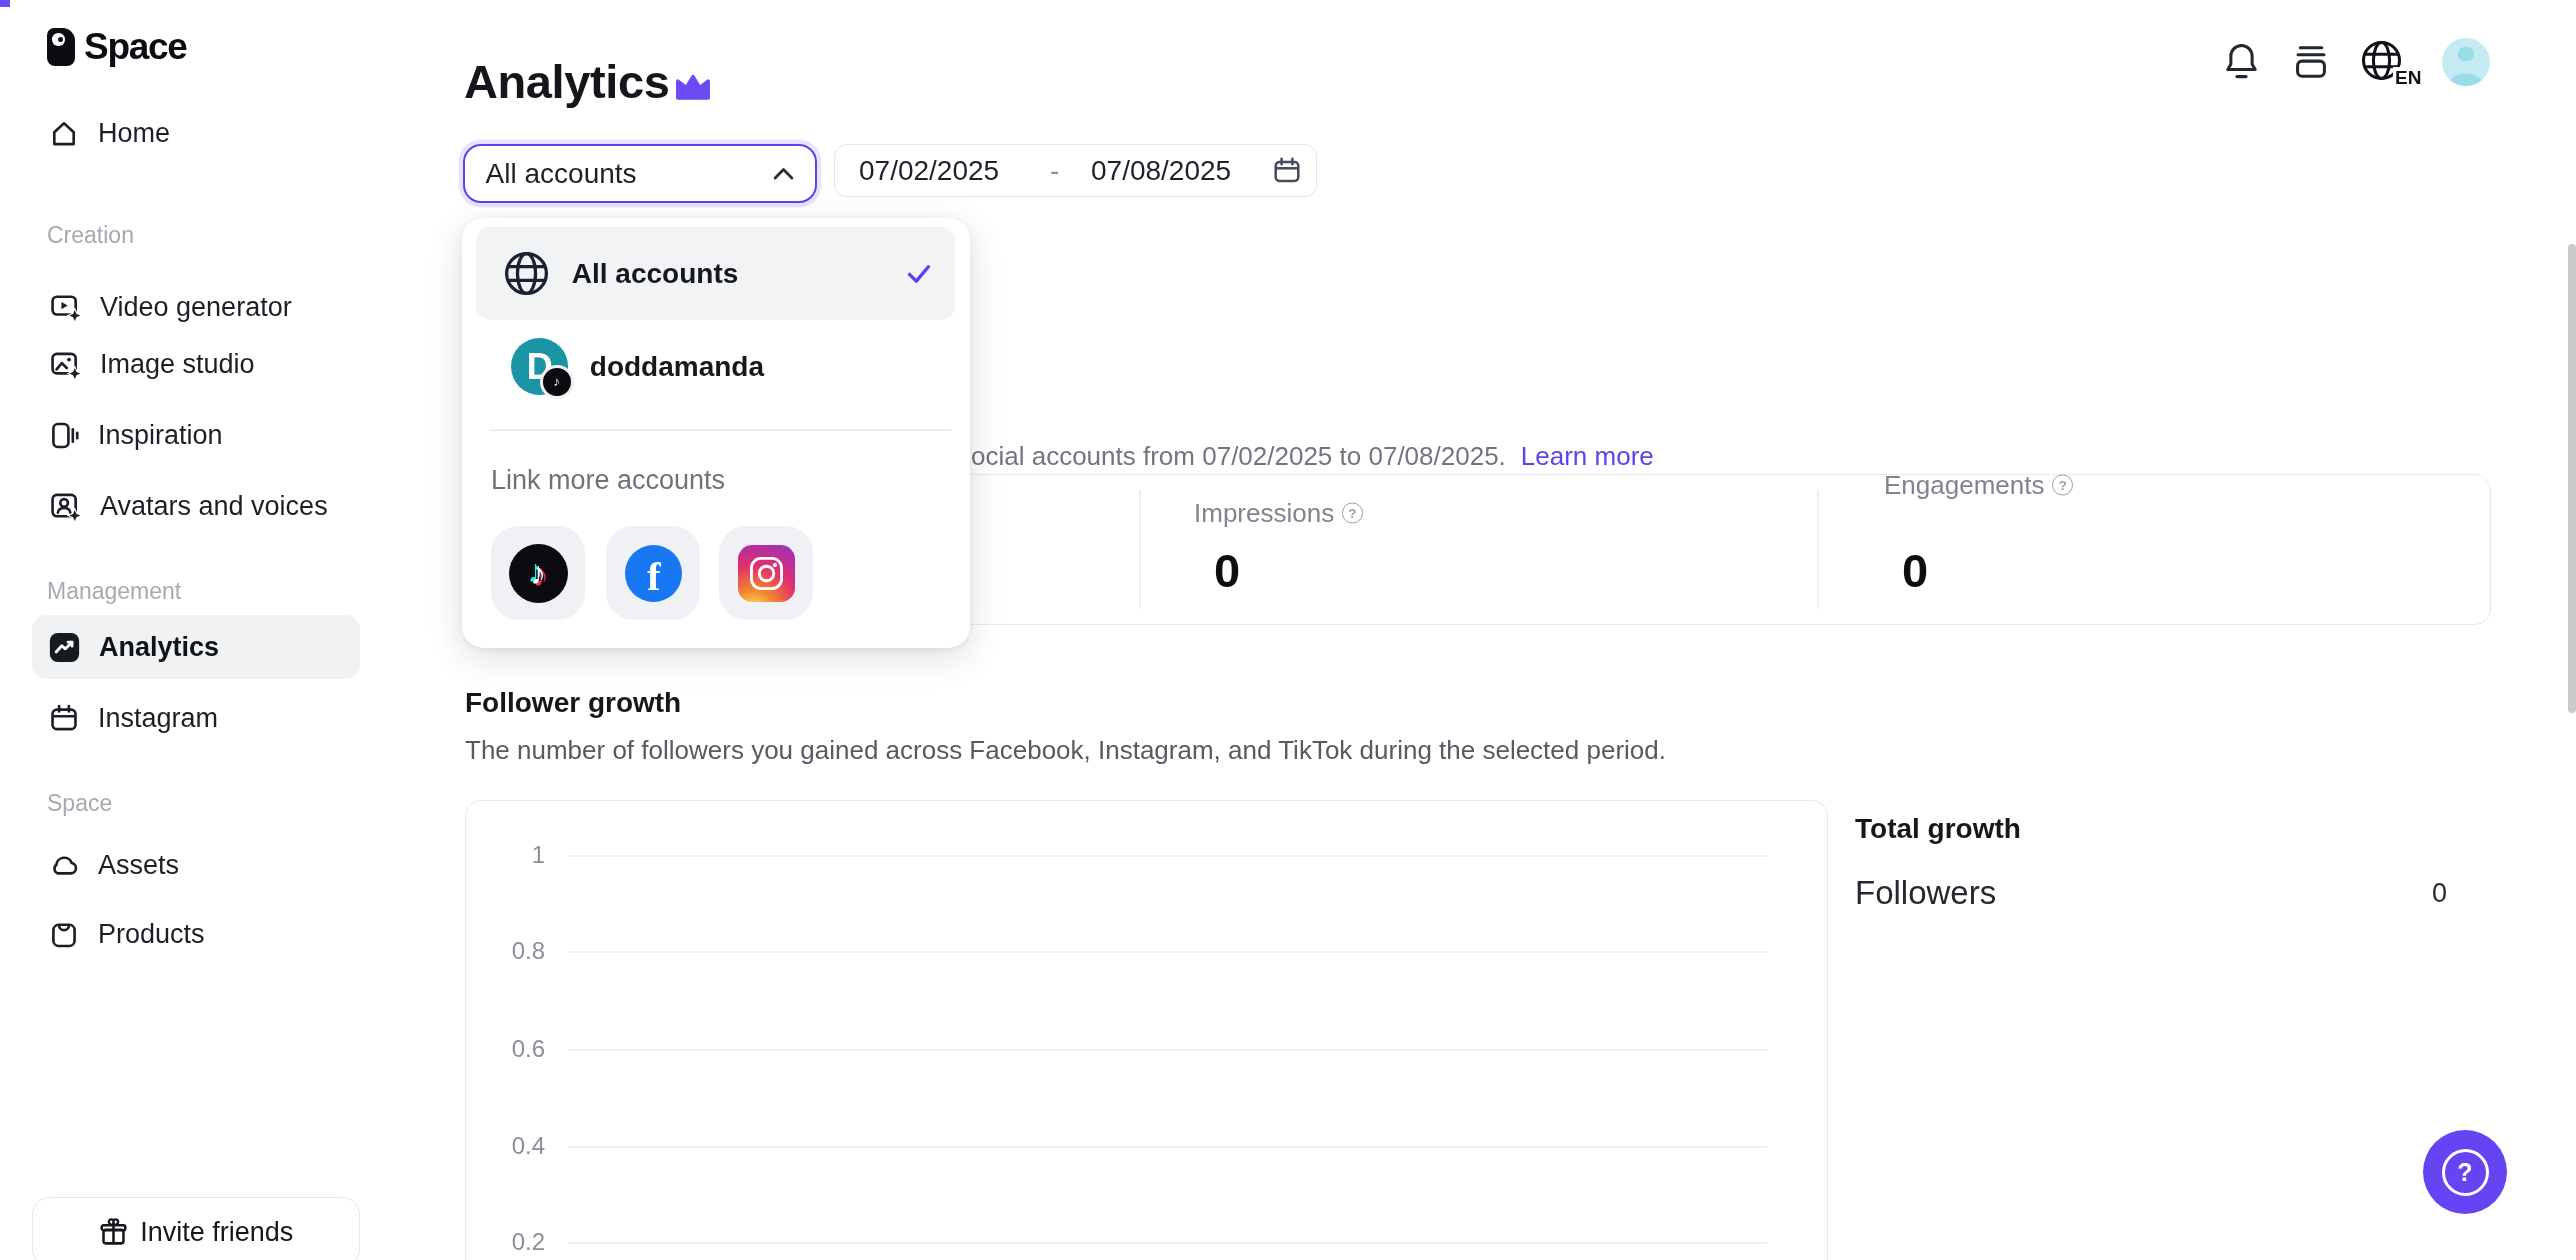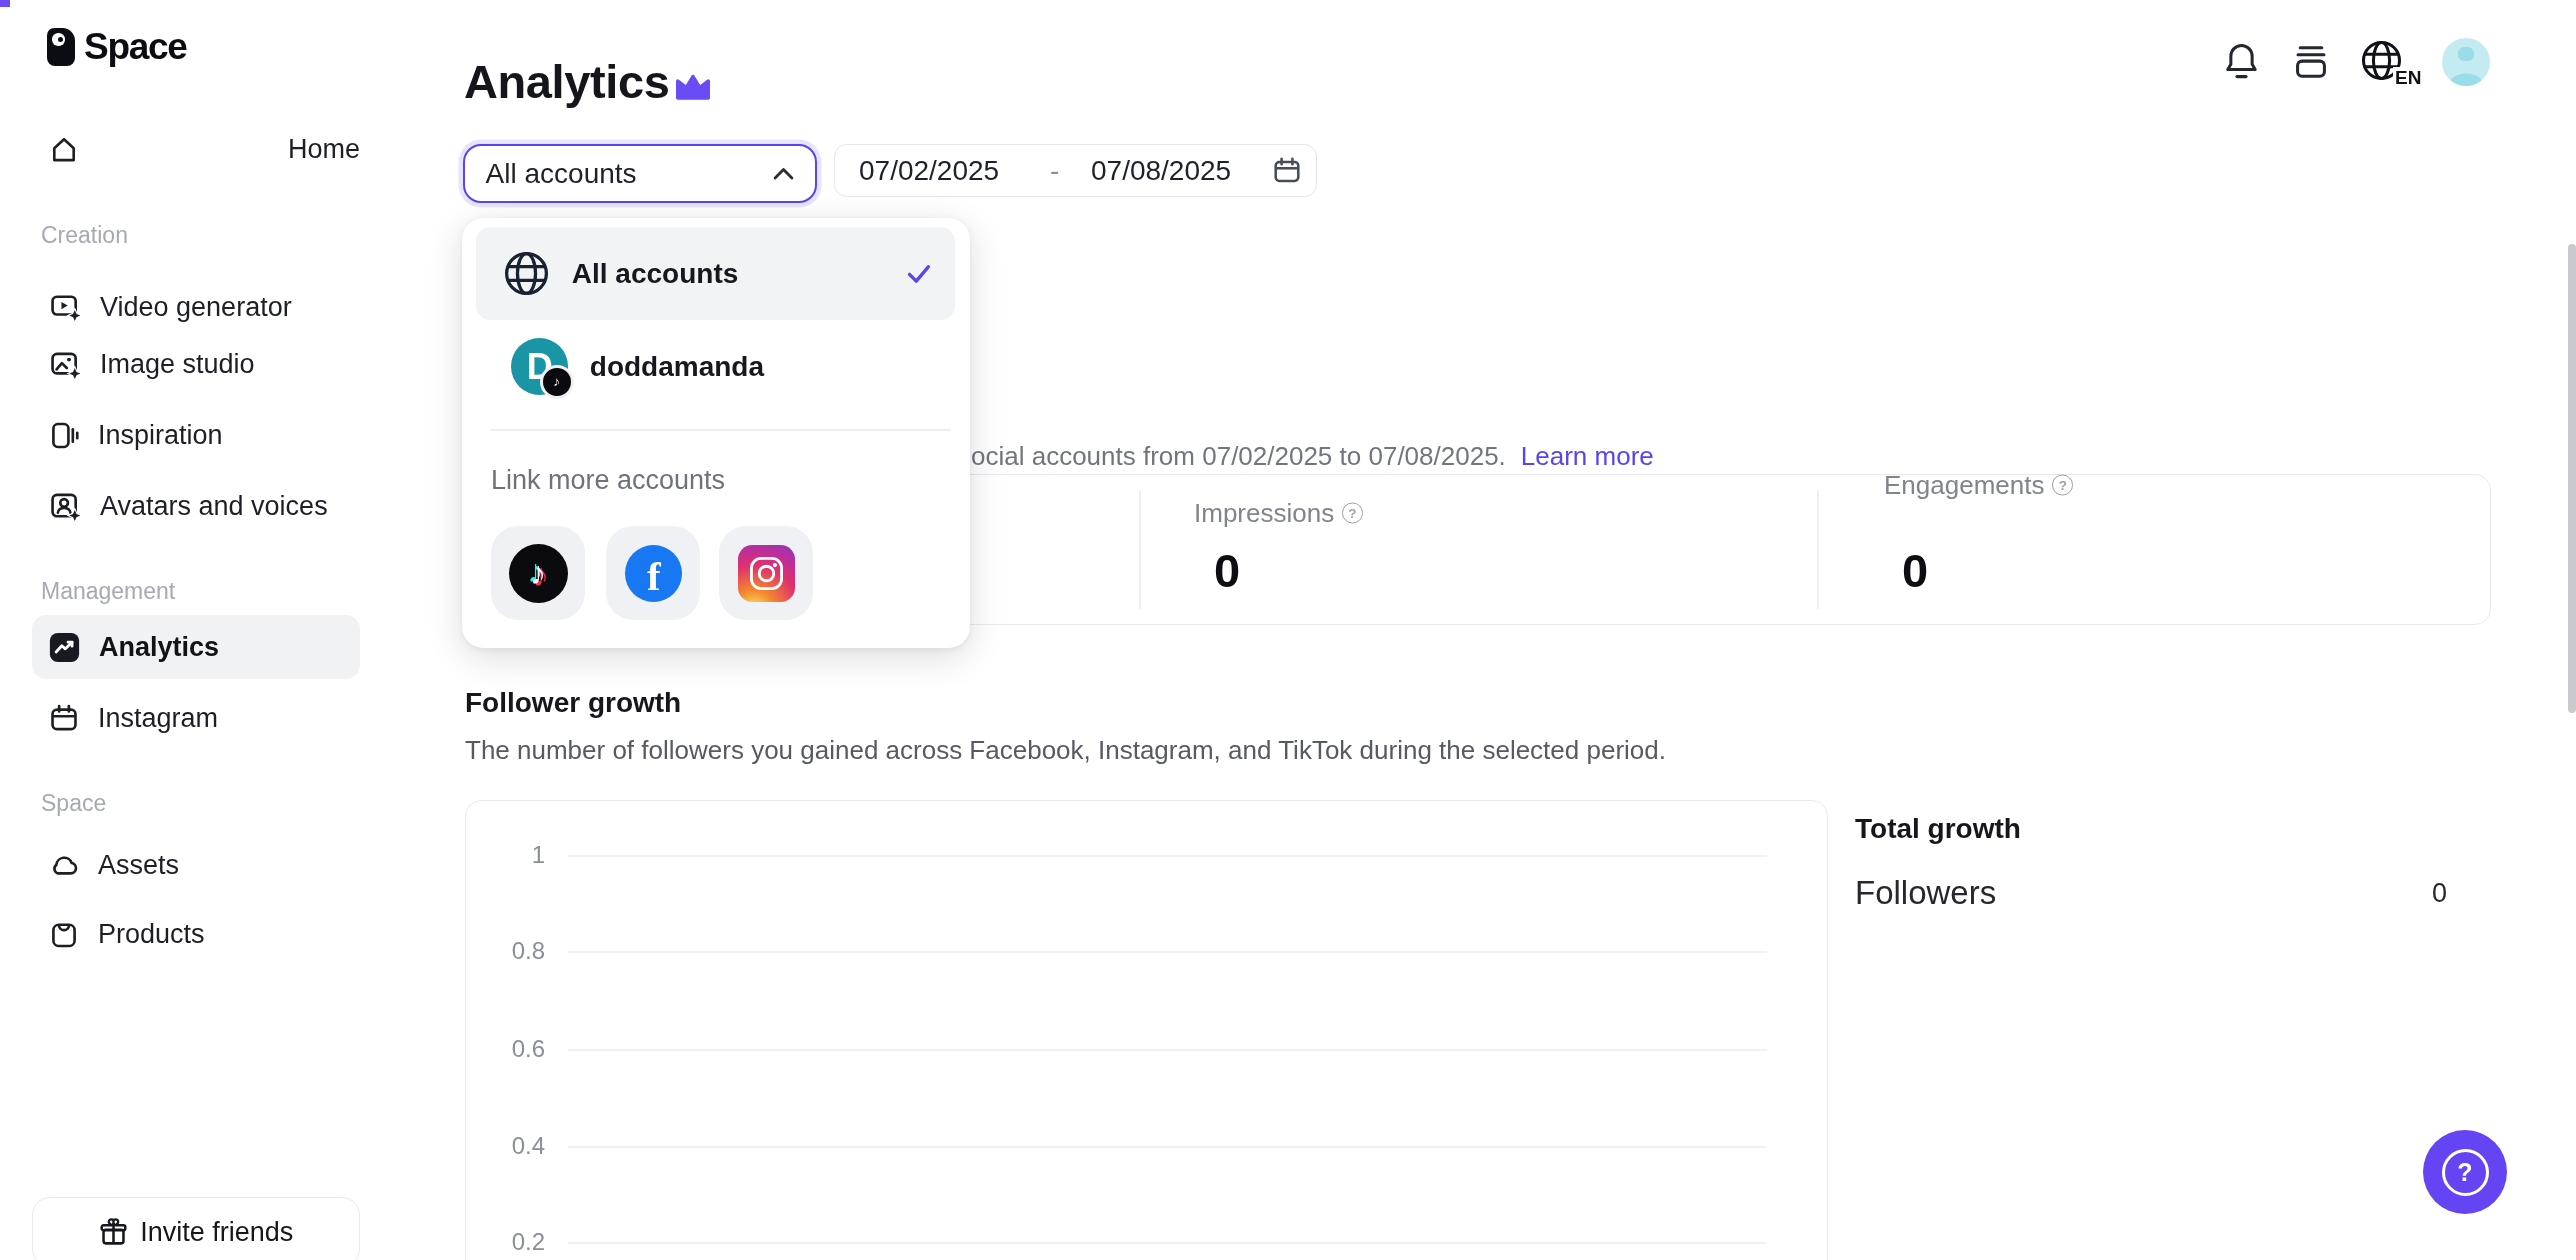--- a/index.html
+++ b/index.html
@@ -7,21 +7,21 @@
           font-family:"Liberation Sans", sans-serif;color:#16181d;}
   .abs{position:absolute;}
   .cy{transform:translateY(-50%);}
   .flex{display:flex;align-items:center;}
   
   .side-row{left:32px;width:328px;height:59px;border-radius:14.3px;display:flex;align-items:center;
             padding-left:17px;gap:19px;box-sizing:border-box;cursor:pointer;}
   .side-row .lbl{font-size:27px;font-weight:500;color:#1c1f26;white-space:nowrap;}
   .side-row.sel{background:#f1f2f4;height:64px;}
   .side-row.sel .lbl{font-weight:700;color:#101318;}
-  .sec-lbl{left:41px;font-size:23px;font-weight:500;color:#a5a9b1;}
+  .sec-lbl{left:47px;font-size:23px;font-weight:500;color:#a5a9b1;}
   .logo-owl{left:47px;top:28px;width:28px;height:38px;background:#0b0d12;border-radius:7.2px 12.5px 8px 8px;}
   .logo-eye{position:absolute;left:5.4px;top:5.4px;width:12.5px;height:12.5px;background:#fff;border-radius:50%;}
   .logo-pupil{position:absolute;left:5.4px;top:3.6px;width:5.4px;height:5.4px;background:#0b0d12;border-radius:50%;}
   .logo-text{left:84px;top:47px;font-size:37px;font-weight:800;letter-spacing:-1.3px;color:#0b0d12;}
   .invite-btn{left:32px;top:1197px;width:328px;height:70px;border:1.8px solid #e7e8eb;border-radius:18px;
               display:flex;align-items:center;justify-content:center;gap:12.5px;box-sizing:border-box;background:#fff;cursor:pointer;}
   .invite-btn span{font-size:27px;font-weight:500;color:#15181d;}
   
   .page-title{left:464px;top:54px;font-size:47px;font-weight:800;letter-spacing:-0.4px;color:#14161b;}
   .select-btn{left:463px;top:144px;width:354px;height:59px;border:2.7px solid #5b43ef;border-radius:18px;
@@ -69,21 +69,21 @@
 
   <div class="abs" style="left:0;top:0;width:9.8px;height:7.2px;background:#6b4bf4;"></div>
 
   <div class="abs logo-owl">
     <div class="logo-eye">
         <div class="logo-pupil"></div>
       </div>
   </div>
   <div class="abs cy logo-text" style="top:47px;">Space</div>
 
-  <div class="abs cy side-row" style="top:149px;justify-content:space-between;">
+  <div class="abs cy side-row" style="top:133px;">
     <svg width="30" height="30" viewBox="0 0 34 34">
       <path d="M6 15.5 L17 5.5 L28 15.5 V29 H6 Z" fill="none" stroke="#1c2026" stroke-width="3" stroke-linejoin="round"></path>
     </svg>
     <span class="lbl">Home</span>
   </div>
 
   <div class="abs cy sec-lbl" style="top:235px;">Creation</div>
 
   <div class="abs cy side-row" style="top:293px;align-items:flex-end;">
     <svg width="32" height="32" viewBox="0 0 36 36">

